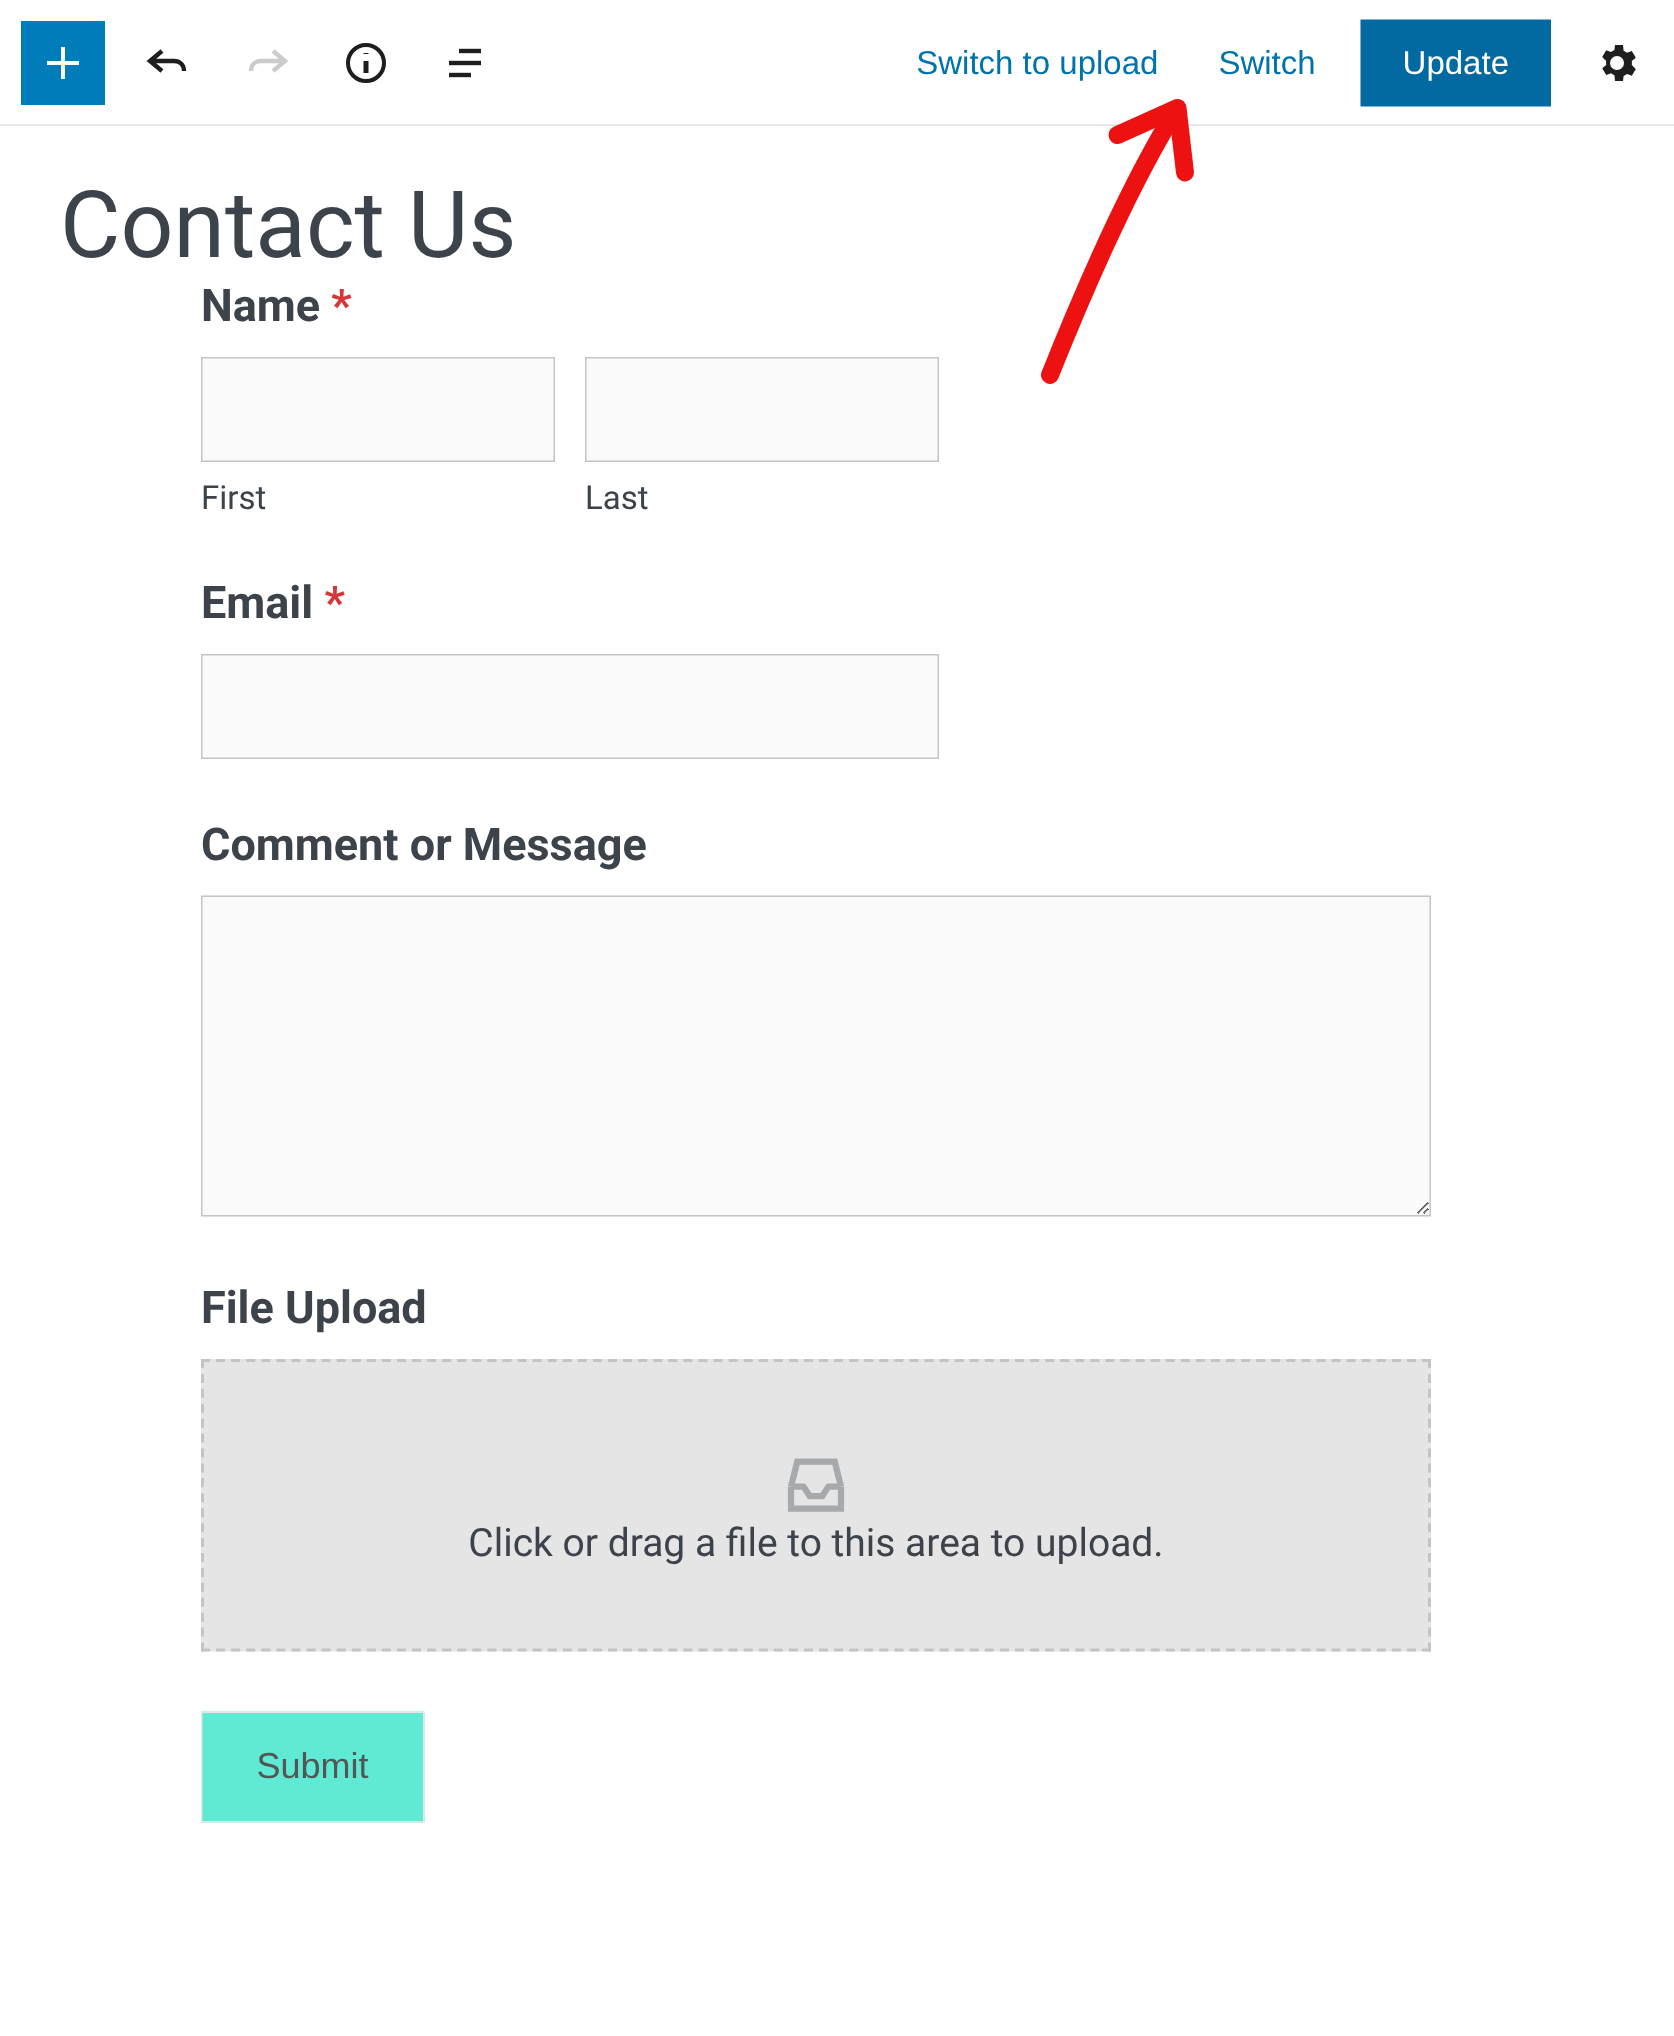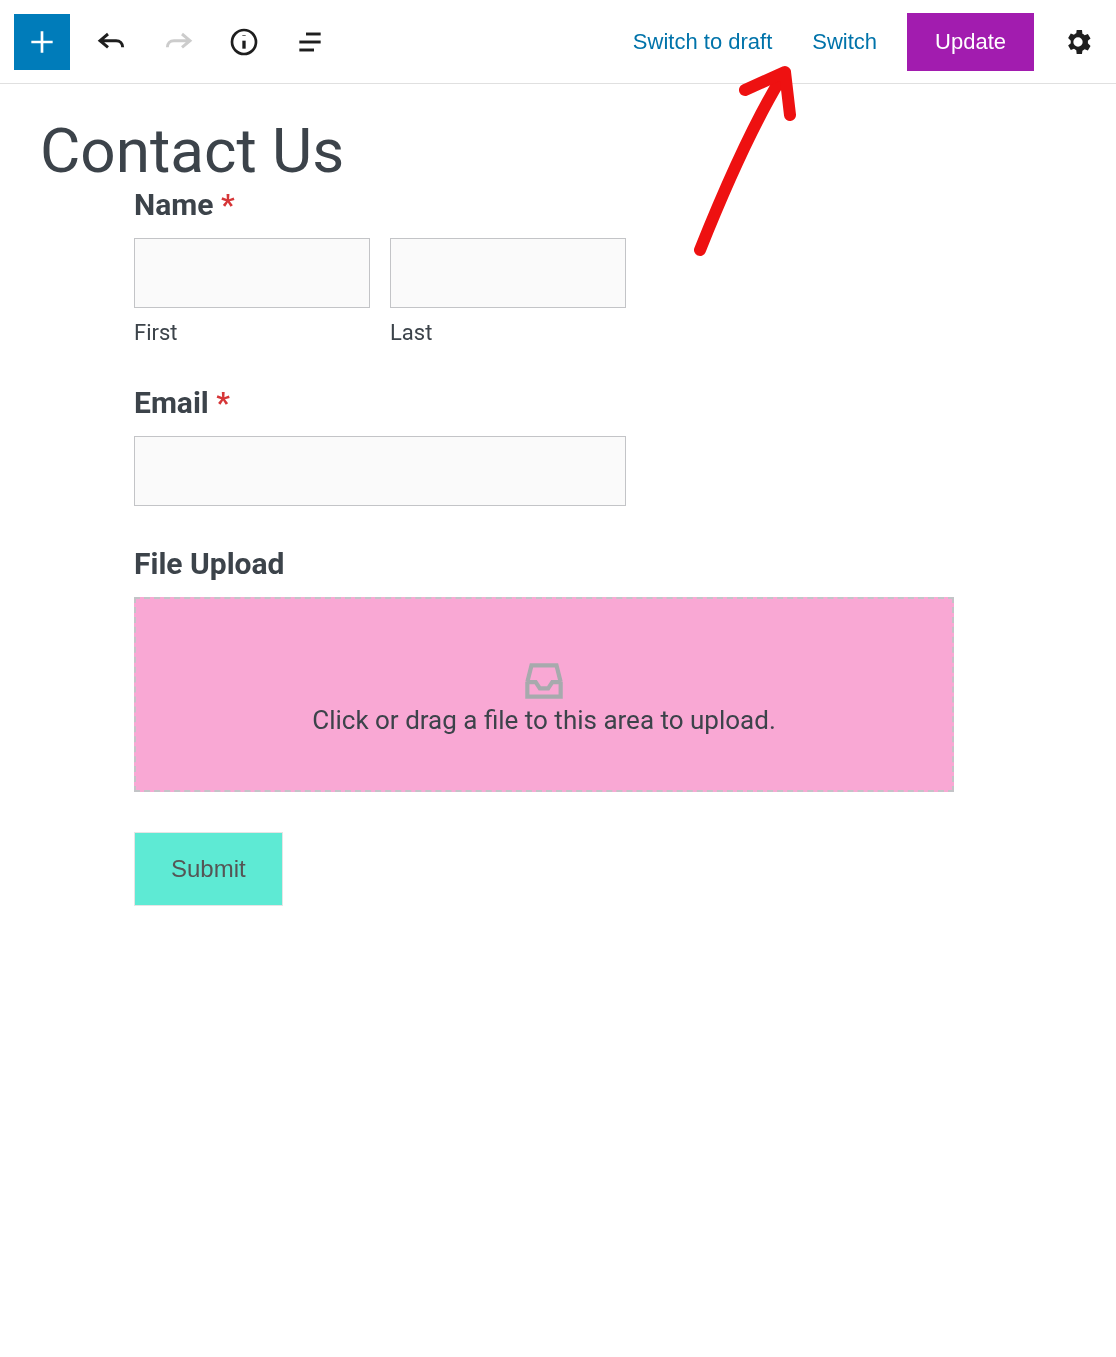--- a/index.html
+++ b/index.html
@@ -67,21 +67,21 @@
     }
     .text-link {
       color: #0073aa;
       font-size: 22px;
       cursor: pointer;
       background: none;
       border: none;
       padding: 8px 10px;
     }
     .update-btn {
-      background: #a21caf;
+      background: #0369a1;
       color: #fff;
       font-size: 22px;
       padding: 16px 28px;
       border: none;
       cursor: pointer;
     }
     .content-area {
       padding: 30px 40px 40px 40px;
     }
     .page-title {
@@ -144,21 +144,21 @@
       height: 214px;
       padding: 10px;
       font-size: 18px;
       resize: both;
       font-family: inherit;
     }
     .upload-area {
       width: 100%;
       height: 195px;
       border: 2px dashed #c3c4c7;
-      background: #f9a8d4;
+      background: #e5e5e5;
       display: flex;
       flex-direction: column;
       align-items: center;
       justify-content: center;
       cursor: pointer;
     }
     .upload-icon {
       width: 50px;
       height: 50px;
       color: #a7aaad;
@@ -211,21 +211,21 @@
     </button>
     <button class="icon-btn">
       <svg viewBox="0 0 24 24" fill="none" stroke="currentColor" stroke-width="2.2">
           <line x1="9" y1="6" x2="20" y2="6"></line>
           <line x1="4" y1="12" x2="20" y2="12"></line>
           <line x1="4" y1="18" x2="15" y2="18"></line>
         </svg>
     </button>
   </div>
   <div class="toolbar-right">
-    <button class="text-link">Switch to draft</button>
+    <button class="text-link">Switch to upload</button>
     <button class="text-link">Switch</button>
     <button class="update-btn">Update</button>
     <button class="icon-btn">
       <svg viewBox="0 0 24 24" fill="currentColor">
           <path d="M19.4 13a7.5 7.5 0 0 0 0-2l2-1.6-2-3.4-2.4.9a7.5 7.5 0 0 0-1.7-1L15 3h-4l-.3 2.5a7.5 7.5 0 0 0-1.7 1l-2.4-.9-2 3.4L6.6 11a7.5 7.5 0 0 0 0 2l-2 1.6 2 3.4 2.4-.9a7.5 7.5 0 0 0 1.7 1L11 21h4l.3-2.5a7.5 7.5 0 0 0 1.7-1l2.4.9 2-3.4zM12 15.5A3.5 3.5 0 1 1 15.5 12 3.5 3.5 0 0 1 12 15.5z"></path>
         </svg>
     </button>
   </div>
 </div>
 
@@ -252,20 +252,24 @@
     </div>
 
     <div class="form-group">
       <label class="form-label">
         <span>Email</span>
         <span class="required-star">*</span>
       </label>
       <input type="email" class="email-input" style="">
     </div>
 
+    <div class="form-group">
+      <label class="form-label">Comment or Message</label>
+      <textarea class="textarea-input" style=""></textarea>
+    </div>
 
     <div class="form-group">
       <label class="form-label">File Upload</label>
       <div class="upload-area">
         <svg class="upload-icon" viewBox="0 0 24 24" fill="none" stroke="currentColor" stroke-width="2">
             <path d="M4 13 L4 20 L20 20 L20 13"></path>
             <path d="M4 13 L8 13 L10 16 L14 16 L16 13 L20 13"></path>
             <path d="M4 13 L6 5 L18 5 L20 13"></path>
           </svg>
         <span class="upload-text">Click or drag a file to this area to upload.</span>

